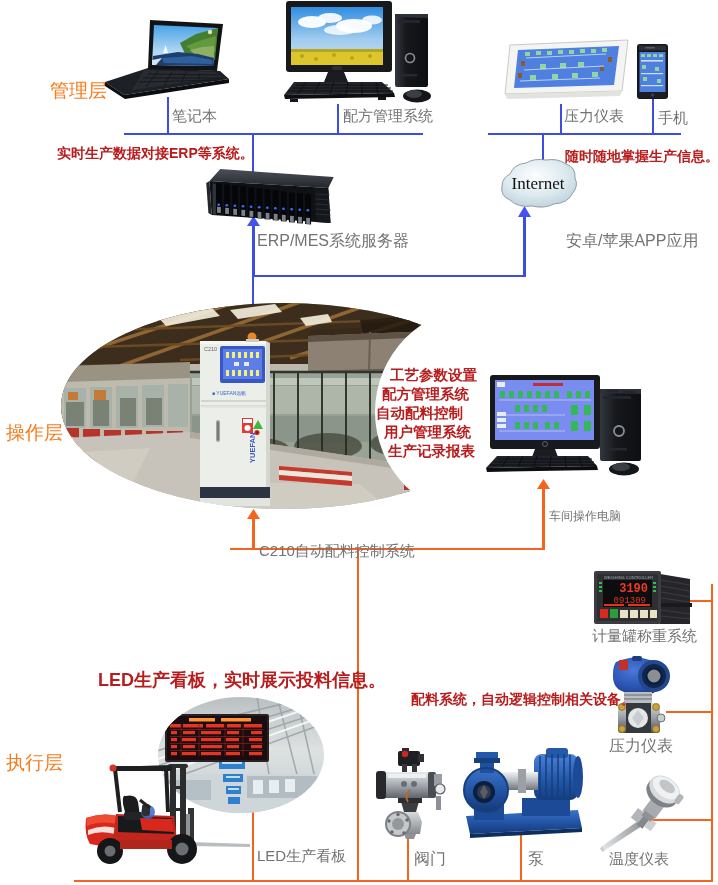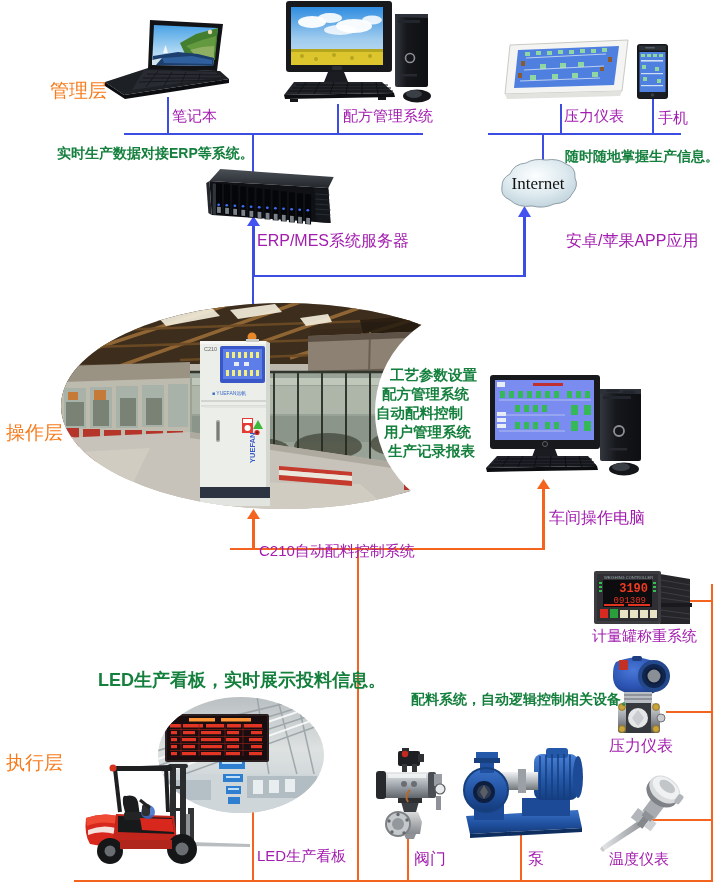--- a/index.html
+++ b/index.html
@@ -1,21 +1,21 @@
 <!DOCTYPE html>
 <html><head><meta charset="utf-8">
 <style>
   html,body{margin:0;padding:0;background:#fff;}
   #c{position:relative;width:718px;height:885px;overflow:hidden;background:#fff;font-family:"Liberation Sans",sans-serif;}
   .hl{position:absolute;height:2px;}
   .vl{position:absolute;width:2px;}
   .blue{background:#3e4de1;}
   .orange{background:#f4641e;}
-  .lbl{position:absolute;color:#a21caf;font-size:15px;white-space:nowrap;z-index:3;}
-  .purple{position:absolute;color:#15803d;font-weight:bold;white-space:nowrap;z-index:3;}
+  .lbl{position:absolute;color:#737373;font-size:15px;white-space:nowrap;z-index:3;}
+  .purple{position:absolute;color:#b91c1c;font-weight:bold;white-space:nowrap;z-index:3;}
   .layer{position:absolute;color:#f87a1b;font-size:19px;white-space:nowrap;z-index:3;}
   svg{position:absolute;display:block;}
 </style></head>
 <body>
 <div id="c">
 
 <div class="hl blue" style="left:124px;top:133px;width:299px;"></div>
 <div class="vl blue" style="left:167px;top:97px;height:38px;"></div>
 <div class="vl blue" style="left:337px;top:104px;height:31px;"></div>
 <div class="vl blue" style="left:252px;top:133px;height:39px;"></div>
@@ -57,21 +57,21 @@
 <div class="hl orange" style="left:666px;top:711px;width:47px;"></div>
 <div class="hl orange" style="left:652px;top:819px;width:61px;"></div>
 
 <div class="lbl" style="left:172px;top:107px;">笔记本</div>
 <div class="lbl" style="left:343px;top:107px;">配方管理系统</div>
 <div class="lbl" style="left:564px;top:107px;">压力仪表</div>
 <div class="lbl" style="left:658px;top:109px;">手机</div>
 <div class="lbl" style="left:257px;top:231px;font-size:16px;">ERP/MES系统服务器</div>
 <div class="lbl" style="left:528px;top:231px;font-size:16px;margin-left:38px;">安卓/苹果APP应用</div>
 <div class="lbl" style="left:259px;top:534px;margin-top:8px;">C210自动配料控制系统</div>
-<div class="lbl" style="left:549px;top:508px;font-size:16px;">车间操作电脑</div>
+<div class="lbl" style="left:549px;top:508px;font-size:12px;">车间操作电脑</div>
 <div class="lbl" style="left:592px;top:627px;">计量罐称重系统</div>
 <div class="lbl" style="left:609px;top:736px;font-size:16px;">压力仪表</div>
 <div class="lbl" style="left:609px;top:850px;">温度仪表</div>
 <div class="lbl" style="left:414px;top:849px;font-size:16px;">阀门</div>
 <div class="lbl" style="left:528px;top:849px;font-size:16px;">泵</div>
 <div class="lbl" style="left:257px;top:847px;">LED生产看板</div>
 
 <div class="layer" style="left:6px;top:78px;margin-left:44px;">管理层</div>
 <div class="layer" style="left:6px;top:420px;">操作层</div>
 <div class="layer" style="left:6px;top:750px;">执行层</div>

